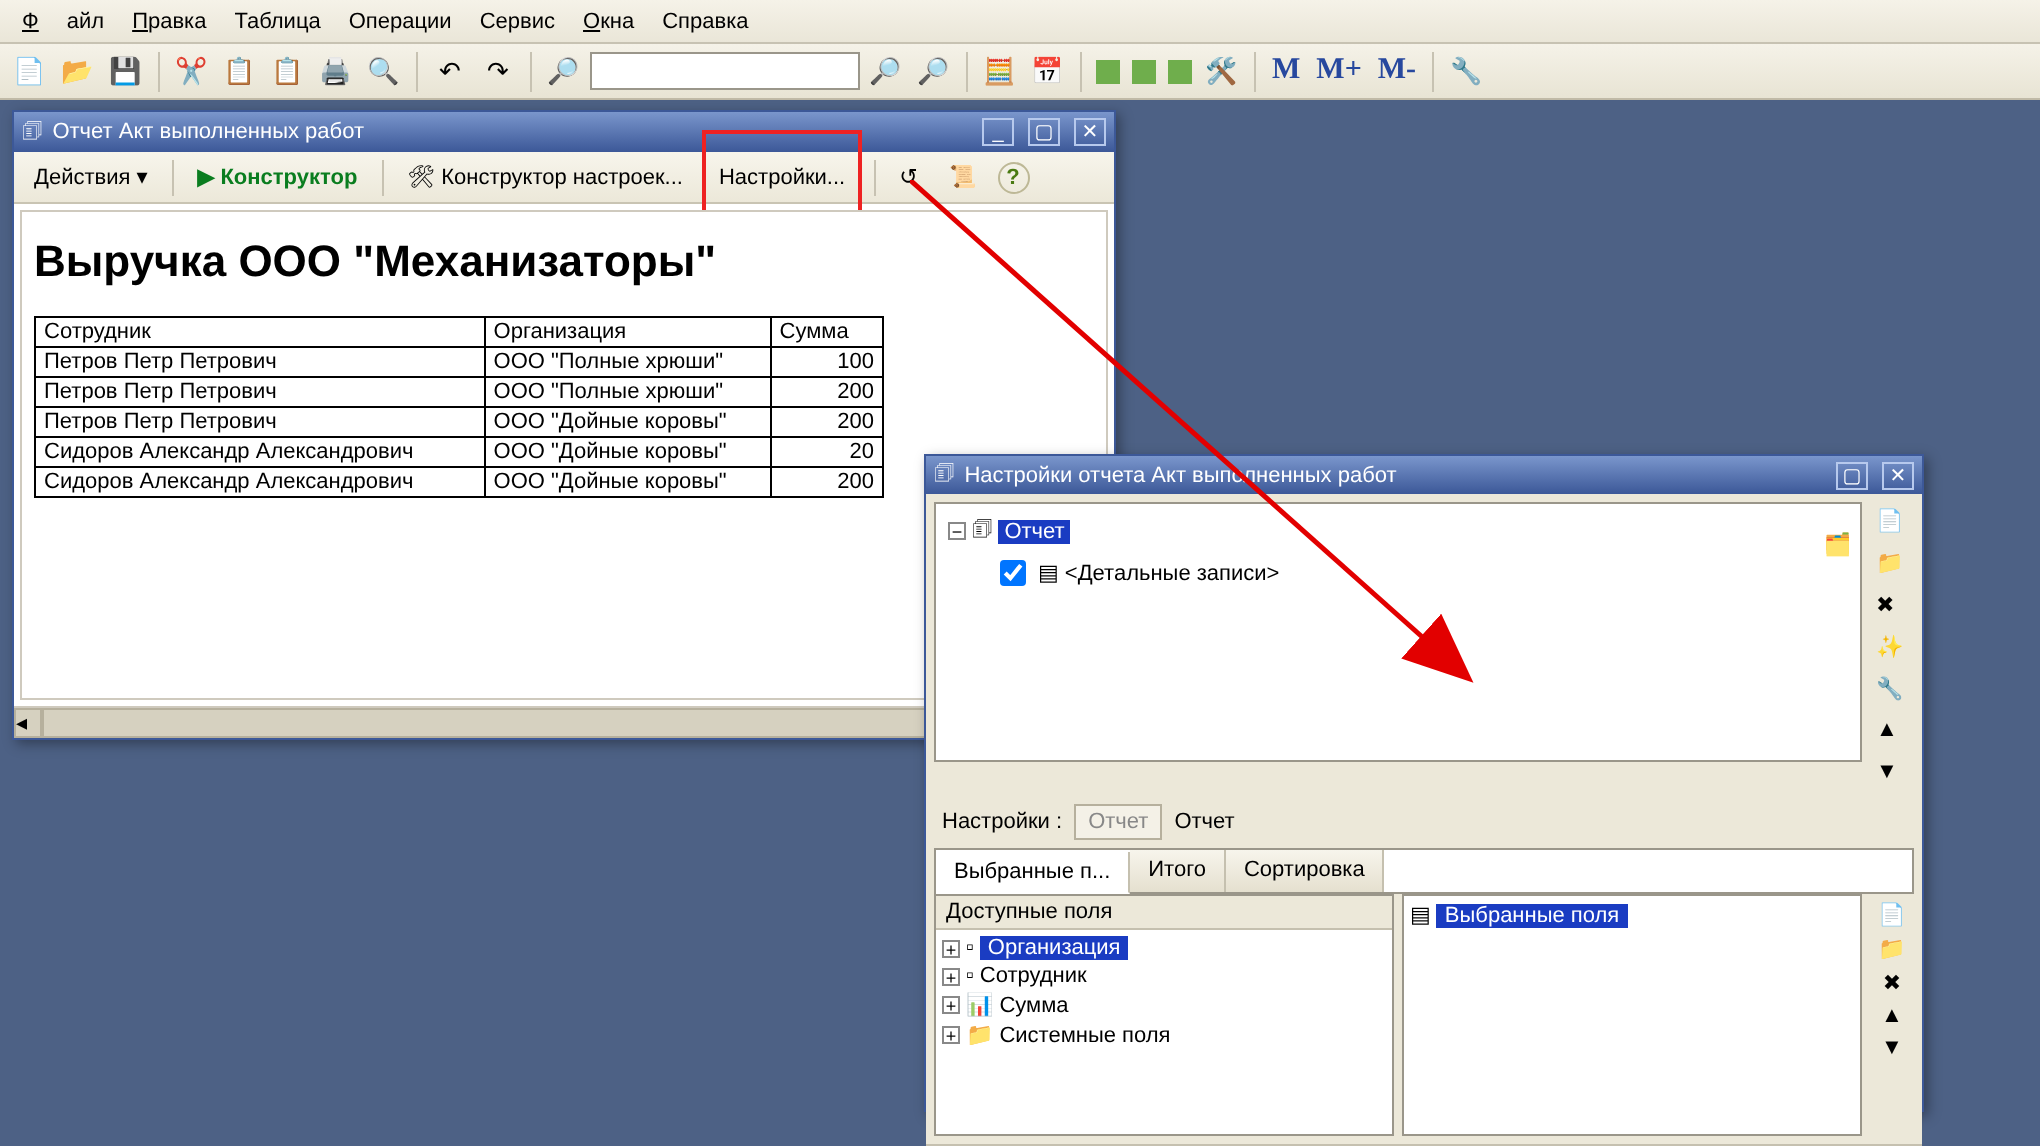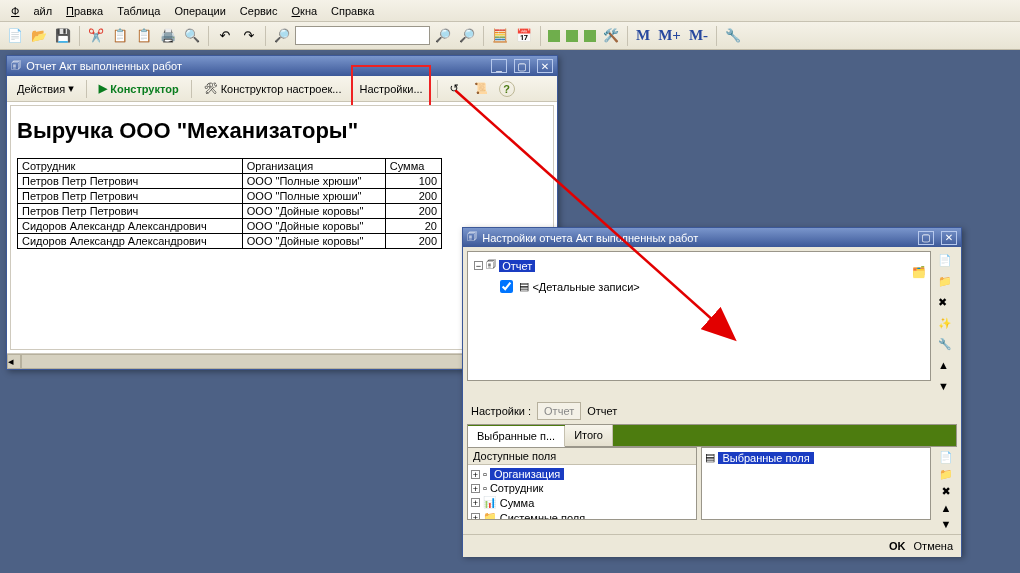--- a/index.html
+++ b/index.html
@@ -90,25 +90,25 @@
   .tree-item { display:flex; align-items:center; gap:3px; font-size:11px;}
   .tree-item .sel { background:#1a3cc2; color:#fff; padding:0 3px;}
   .tree-child{ margin-left:22px; display:flex; align-items:center; gap:3px; margin-top:2px;}
   .tree-right-ico{ width:22px; display:flex; justify-content:center; padding-top:14px;}
   .vtool{ width:22px; background:#ece8d9; display:flex; flex-direction:column; align-items:center; padding-top:3px; gap:5px; margin:4px 4px 0 0;}
   .vtool div { width:16px; height:16px; }
 
   .cfg-row{ display:flex; align-items:center; padding:6px 8px 4px 8px; gap:6px;}
   .cfg-row .box{ border:1px solid #b6b09d; background:#f4f1e7; padding:2px 6px; color:#888;}
 
-  .tabs{ border:1px solid #9a968a; background:#4d7c0f; margin:0 4px; display:flex;}
+  .tabs{ border:1px solid #9a968a; background:#ffffff; margin:0 4px; display:flex;}
   .tabs .tab{ border-right:1px solid #c5c0af; padding:4px 9px; background:linear-gradient(#f7f5ec,#e5e0cf);}
   .tabs .tab.active{ background:#fff; border-bottom:1px solid #fff; position:relative; top:1px;}
 
-  .lower{ display:flex; margin:0 4px 4px 4px; gap:4px; height:73px;}
+  .lower{ display:flex; margin:0 4px 4px 4px; gap:4px; height:121px;}
   .panel{ border:1px solid #9a968a; background:#fff; flex:1; display:flex; flex-direction:column;}
   .panel .ph{ background:#ece8d9; padding:2px 5px; border-bottom:1px solid #c5c0af;}
   .panel .body{ flex:1; padding:2px 3px; overflow:hidden;}
   .field-row{ display:flex; align-items:center; gap:3px; padding:1px 0;}
   .field-row .sel{ background:#1a3cc2; color:#fff; padding:0 4px;}
   .right-vtool{ width:22px; display:flex; flex-direction:column; align-items:center; gap:4px; padding-top:4px; margin:0 4px 4px 0;}
 
   .dlg-btns{ display:flex; justify-content:flex-end; gap:8px; padding:5px 8px; background:#ece8d9; border-top:1px solid #c5c0af;}
   .dlg-btns span:first-child{font-weight:bold;}
 
@@ -310,20 +310,21 @@
 
     <div class="cfg-row">
       <span>Настройки :</span>
       <span class="box">Отчет</span>
       <span>Отчет</span>
     </div>
 
     <div class="tabs">
       <div class="tab active">Выбранные п...</div>
       <div class="tab">Итого</div>
+      <div class="tab">Сортировка</div>
     </div>
 
     <div style="display:flex;">
       <div class="lower" style="flex:1;">
         <div class="panel">
           <div class="ph">Доступные поля</div>
           <div class="body">
             <div class="field-row">
                 <span style="border:1px solid #888;width:9px;height:9px;line-height:8px;text-align:center;font-size:9px;">+</span>
                 <span>▫</span>

